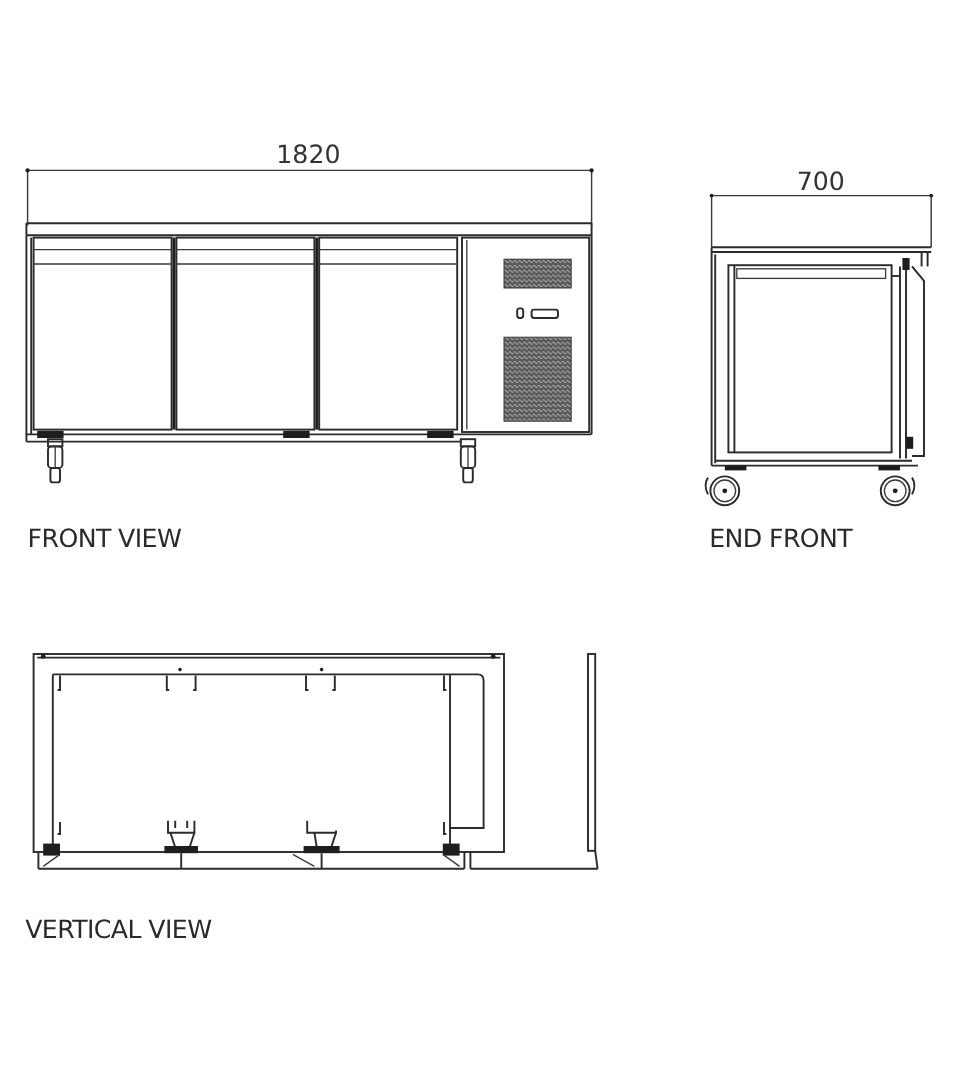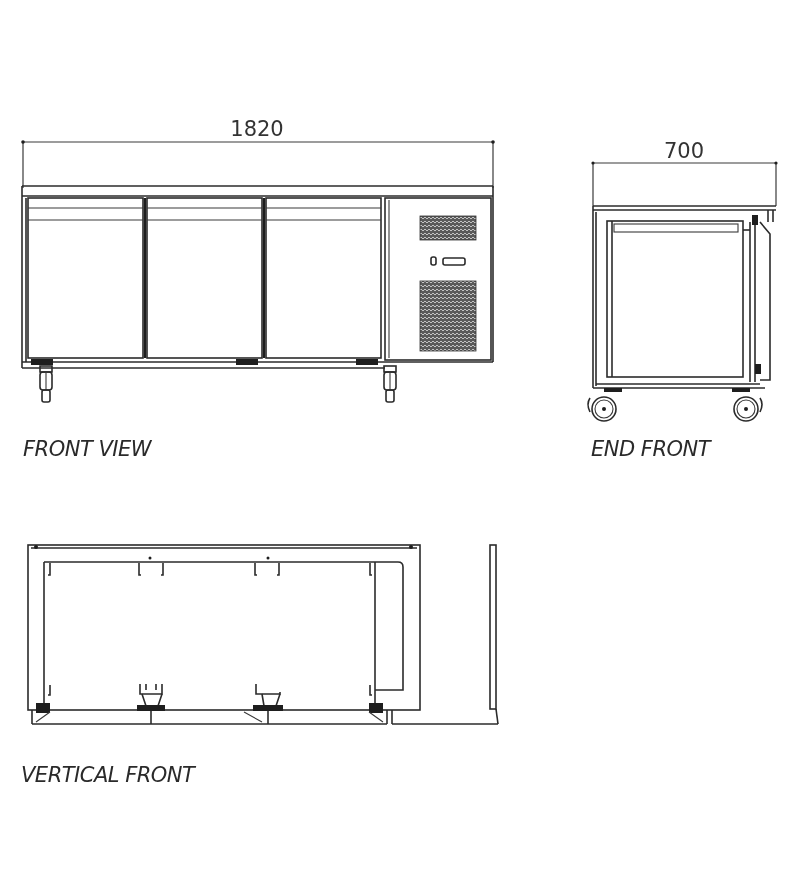--- a/index.html
+++ b/index.html
@@ -5,21 +5,21 @@
   html, body { margin: 0; padding: 0; background: #ffffff; }
   body { width: 800px; height: 894px; position: relative; overflow: hidden; font-family: "Liberation Sans", "DejaVu Sans", sans-serif; }
   svg.drawing { position: absolute; left: 0; top: 0; width: 800px; height: 894px; }
   .ln { stroke: #2b2b2b; fill: none; stroke-width: 1.6; }
   .lnt { stroke: #3a3a3a; fill: none; stroke-width: 1.1; }
   .lnk { stroke: #1e1e1e; fill: none; stroke-width: 2.4; }
   .dim { stroke: #3a3a3a; fill: none; stroke-width: 1.2; }
   .blk { fill: #1e1e1e; stroke: none; }
   .vent { fill: url(#ventPattern); stroke: #333; stroke-width: 0.8; }
   .dimtxt { font-family: "DejaVu Sans", sans-serif; font-size: 21px; fill: #333333; }
-  .label { position: absolute; font-family: "DejaVu Sans", sans-serif; font-size: 21px; color: #2a2a2a; letter-spacing: -0.5px; white-space: nowrap; font-style: italic; }
+  .label { position: absolute; font-family: "DejaVu Sans", sans-serif; font-size: 21px; color: #2a2a2a; letter-spacing: -0.5px; white-space: nowrap; }
 </style>
 </head>
 <body>
 
 <svg class="drawing" viewBox="0 0 800 894" xmlns="http://www.w3.org/2000/svg">
   <defs>
     <pattern id="ventPattern" width="4" height="4" patternUnits="userSpaceOnUse">
       <rect width="4" height="4" fill="#5a5a5a"></rect>
       <path d="M0 2 Q1 0 2 2 T4 2" stroke="#f0f0f0" stroke-width="0.7" fill="none"></path>
     </pattern>
@@ -194,13 +194,13 @@
 
     <line class="ln" x1="392" y1="710" x2="392" y2="724"></line>
     <line class="ln" x1="392" y1="724" x2="498" y2="724"></line>
     <rect class="ln" x="490" y="545" width="6" height="164"></rect>
     <line class="ln" x1="496" y1="709" x2="498" y2="724"></line>
   </g>
 </svg>
 
 <div class="label" style="left:23px; top:437px;">FRONT VIEW</div>
 <div class="label" style="left:591px; top:437px;">END FRONT</div>
-<div class="label" style="left:21px; top:763px;">VERTICAL FRONT</div>
+<div class="label" style="left:21px; top:763px;">VERTICAL VIEW</div>
 
 </body></html>

